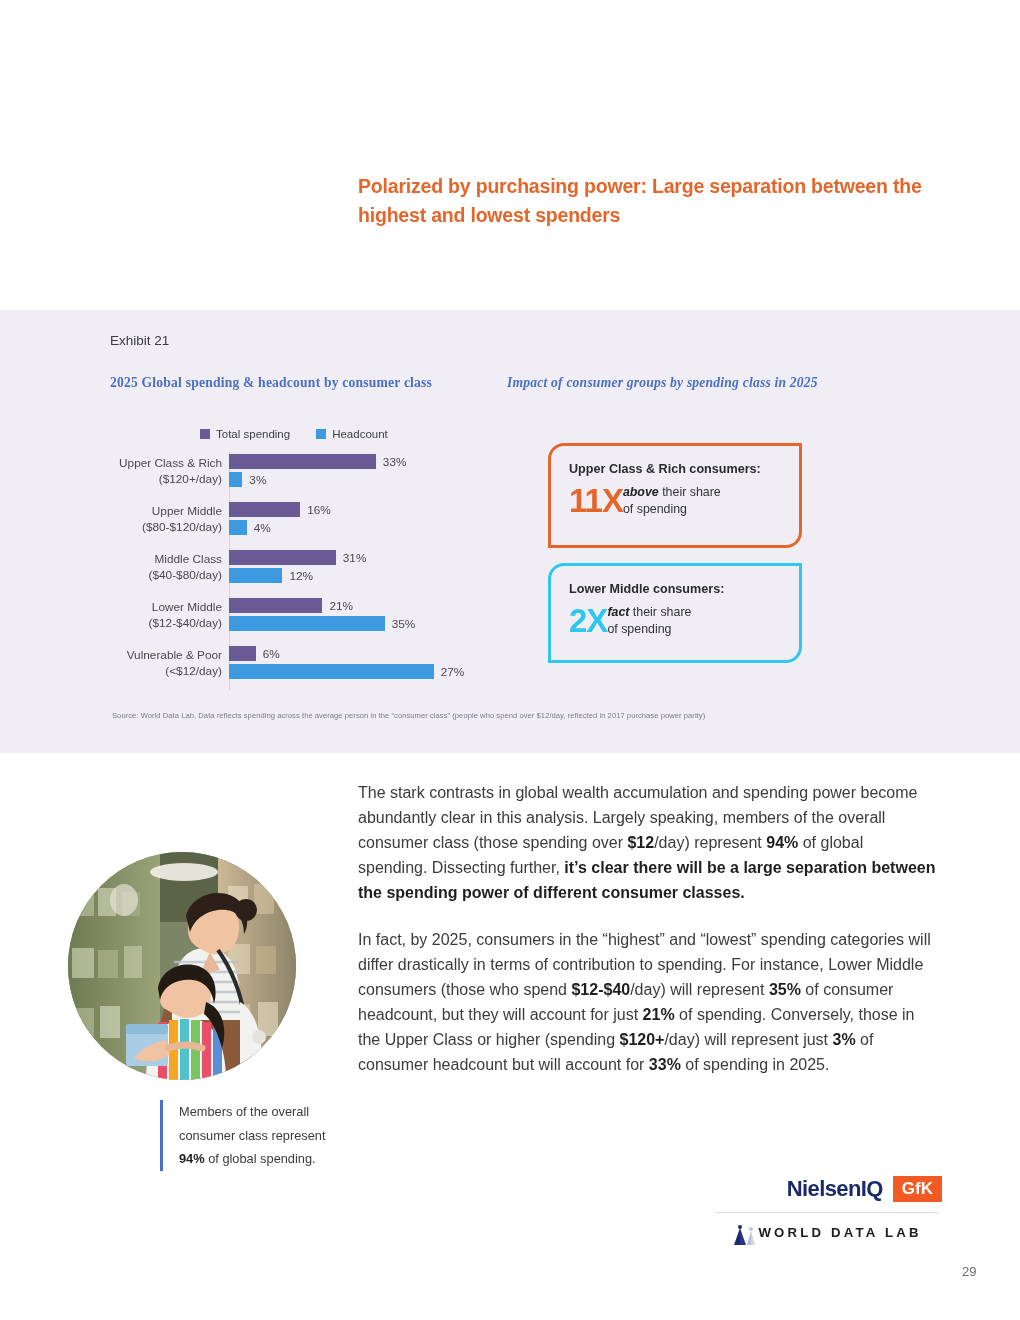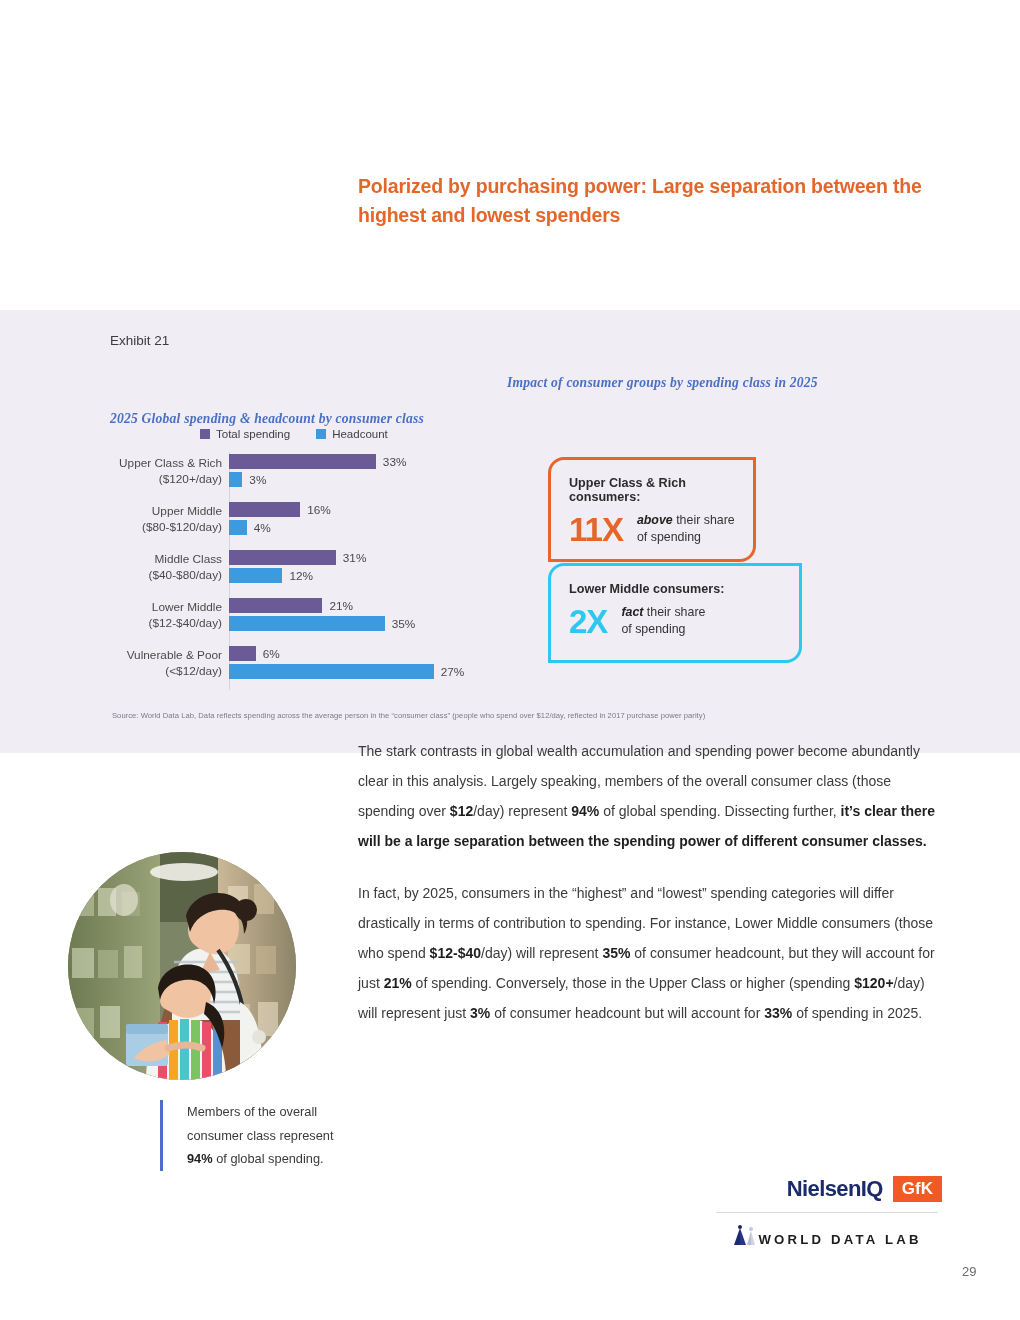--- a/index.html
+++ b/index.html
@@ -27,23 +27,22 @@
     position:absolute;left:0;top:310px;width:1020px;height:443px;
     background:#f0eef4;
   }
   .exhibit-num{
     position:absolute;left:110px;top:333px;
     font-size:13.5px;color:#3c3c3c;
   }
   .chart-title{
     position:absolute;left:110px;top:375px;
     font-family:"Liberation Serif",serif;
-    font-size:13.6px;font-style:italic;font-weight:700;color:#4a6fc4;
+    font-size:13.6px;font-weight:700;color:#4a6fc4;
     letter-spacing:0.2px;
-    margin-top:36px;
   }
   .right-title{
     position:absolute;left:507px;top:375px;
     font-family:"Liberation Serif",serif;
     font-size:13.6px;font-style:italic;font-weight:700;color:#4a6fc4;
     letter-spacing:0.2px;
   }
 
   
   .legend{position:absolute;left:200px;top:428px;display:flex;gap:26px;align-items:flex-end;}
@@ -66,67 +65,67 @@
   .barval{font-size:11.8px;color:#4a4a4a;margin-left:7px;white-space:nowrap;}
 
   
   .callout{
     position:absolute;background:transparent;
     border:3px solid #e4662a;
     border-radius:16px 0 16px 0;
     padding:16px 18px 14px 18px;
     box-sizing:border-box;
   }
-  .callout.orange{left:548px;top:457px;width:208px;height:105px;border-color:#e4662a;}
+  .callout.orange{left:548px;top:443px;width:254px;height:105px;border-color:#e4662a;}
   .callout.cyan{left:548px;top:563px;width:254px;height:100px;border-color:#2ec7f0;}
   .co-head{font-size:12.6px;font-weight:700;color:#2b2b2b;margin-bottom:8px;}
-  .co-row{display:flex;align-items:center;gap:14px;}
+  .co-row{display:flex;}
   .co-big{font-size:33px;font-weight:800;line-height:1;letter-spacing:-1px;}
   .co-big.orange{color:#e4662a;}
   .co-big.cyan{color:#2ec7f0;}
   .co-txt{font-size:12.4px;line-height:17px;color:#333;}
   .co-txt b{font-weight:700;font-style:italic;color:#222;}
 
   
   .source{
     position:absolute;left:112px;top:711px;width:800px;
     font-size:7.6px;color:#7a7a84;letter-spacing:0.05px;
   }
 
   
   .body-copy{
-    position:absolute;left:358px;top:736px;width:578px;
-    font-size:14px;line-height:30px;color:#3b3b3b;
+    position:absolute;left:358px;top:780px;width:578px;
+    font-size:16px;line-height:25px;color:#3b3b3b;
   }
   .body-copy p{margin:0 0 22px 0;}
   .body-copy b{font-weight:700;color:#1f1f1f;}
 
   
   .photo{
     position:absolute;left:68px;top:852px;width:228px;height:228px;
     border-radius:50%;overflow:hidden;
   }
   .photo svg{display:block;}
 
   
   .pullquote{
     position:absolute;left:160px;top:1100px;width:150px;
-    border-left:3px solid #4a6fc4;padding-left:24px;
+    border-left:3px solid #4a6fc4;padding-left:16px;
     font-size:12.8px;line-height:23.5px;color:#3b3b3b;
   }
   .pullquote b{font-weight:700;color:#1f1f1f;}
 
   
   .logos{position:absolute;left:712px;top:1168px;width:230px;}
   .logo-row1{display:flex;align-items:center;gap:10px;justify-content:flex-end;padding:8px 0 10px 0;}
   .nlsn{font-size:22px;font-weight:800;color:#1b2a6b;letter-spacing:-0.6px;}
   .gfk{background:#f15a22;color:#fff;font-size:17px;font-weight:800;
        padding:4px 9px 5px 9px;line-height:1;position:relative;}
   .logo-div{height:1px;background:#d8d8dd;margin:0 4px;}
-  .logo-row2{display:flex;align-items:flex-end;justify-content:center;padding:12px 0 0 0;}
+  .logo-row2{display:flex;align-items:flex-start;justify-content:center;padding:12px 0 0 0;}
   .wdl-txt{font-size:13.2px;font-weight:600;color:#1d1d1f;letter-spacing:3.2px;}
 
   .pageno{position:absolute;left:962px;top:1264px;font-size:13px;color:#6c6c72;}
 </style>
 </head>
 <body>
 
 <div class="page">
 
   <div class="headline">Polarized by purchasing power: Large separation between the highest and lowest spenders</div>

